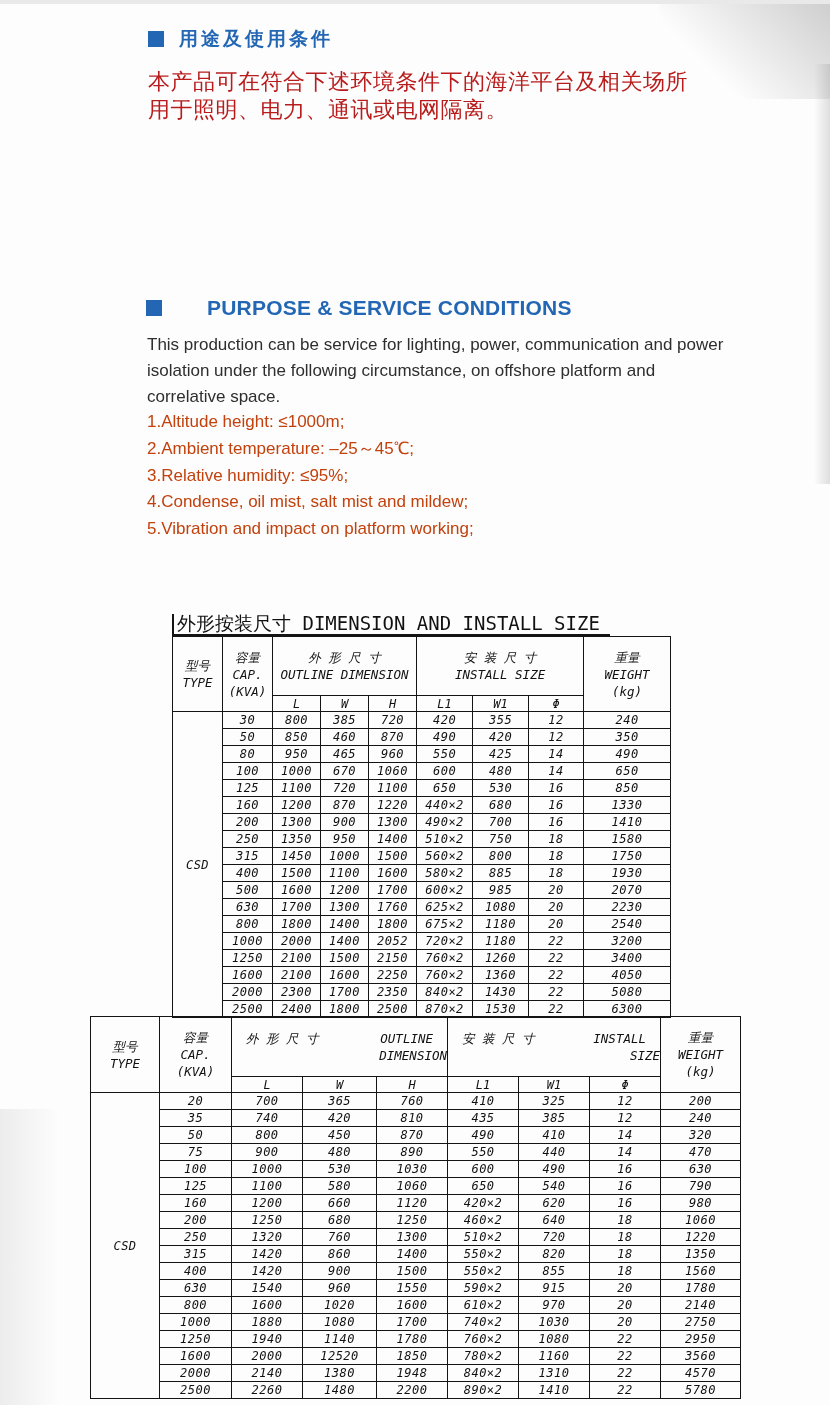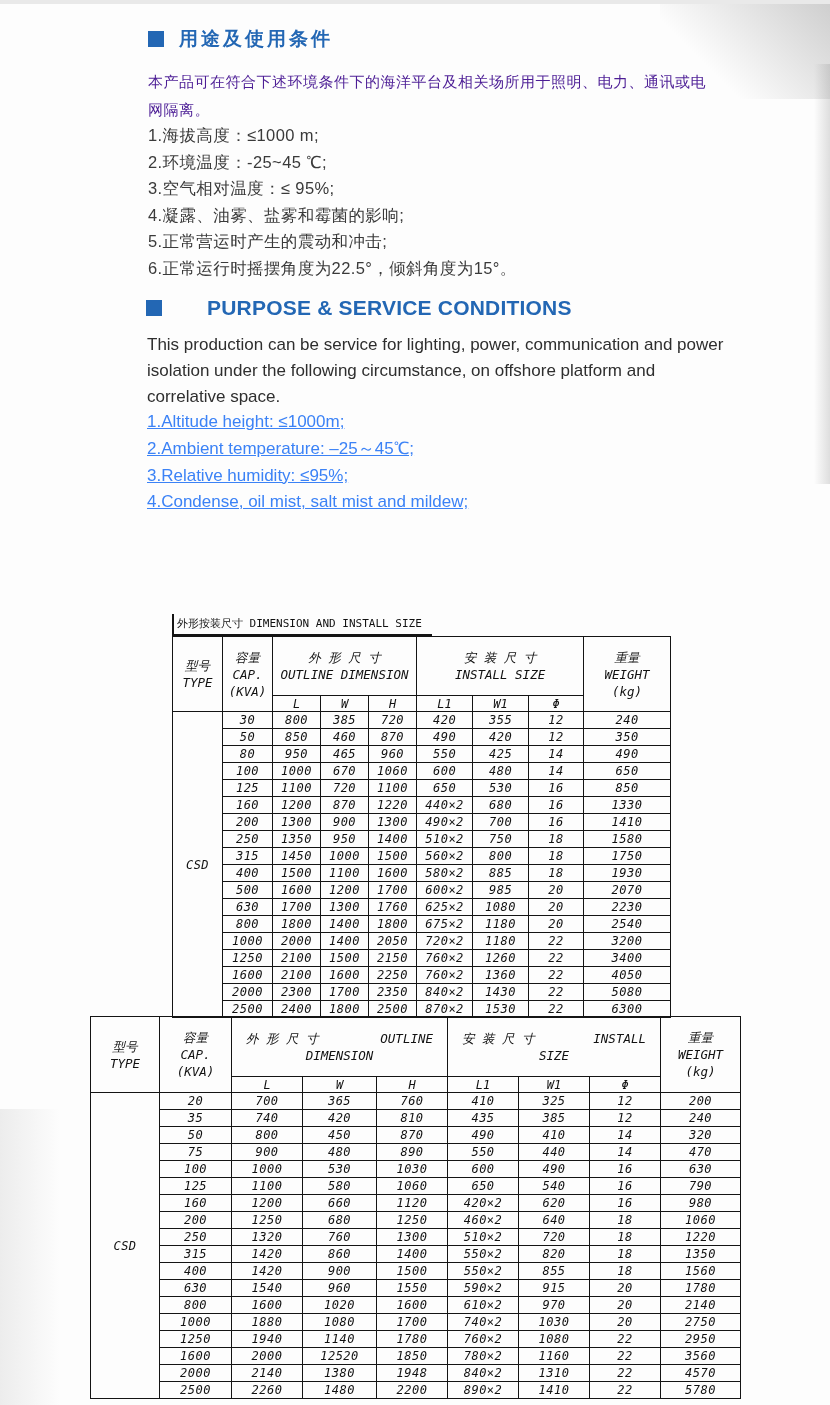--- a/index.html
+++ b/index.html
@@ -13,80 +13,73 @@
   .shade-bl{position:absolute;left:0;bottom:0;width:60px;height:300px;
             background:linear-gradient(to right,rgba(160,160,160,.18),rgba(160,160,160,0));}
   
   .heading{position:absolute;display:flex;align-items:center;gap:15px;}
   .sq{width:16px;height:16px;background:var(--accent,#2367b4);flex:0 0 auto;}
   .cn-heading{left:148px;top:22px;}
   .cn-title{font-size:19px;font-weight:bold;letter-spacing:3px;color:var(--accent,#2367b4);}
   .en-heading{left:146px;top:292px;gap:45px;}
   .en-title{font-size:21px;font-weight:bold;letter-spacing:.2px;color:var(--accent,#2367b4);}
   
-  .cn-intro{position:absolute;left:148px;top:64px;width:558px;font-size:15px;
-            line-height:27.5px;color:#4c1d95;letter-spacing:.5px;}
+  .cn-intro{position:absolute;left:148px;top:64px;width:558px;font-size:22px;
+            line-height:27.5px;color:#b91c1c;letter-spacing:.5px;}
   .cn-items{position:absolute;left:148px;top:118px;font-size:16.5px;line-height:26.5px;
             color:#3a3a3a;letter-spacing:.4px;white-space:nowrap;}
   .en-intro{position:absolute;left:147px;top:328px;width:585px;font-size:17px;
             line-height:26.2px;color:#2e2e2e;}
   .en-items{position:absolute;left:147px;top:405px;font-size:17px;line-height:26.8px;
-            color:#3b82f6;white-space:nowrap;text-decoration:underline;}
+            color:#c2410c;white-space:nowrap;}
   
   .t1{position:absolute;left:172px;top:610px;width:498px;}
   .t2{position:absolute;left:90px;top:1012px;width:650px;}
-  .t1-title{font-family:"DejaVu Sans Mono",monospace;font-size:11px;color:#111;
+  .t1-title{font-family:"DejaVu Sans Mono",monospace;font-size:19px;color:#111;
             border-left:2px solid #141414;border-bottom:2px solid #141414;
             width:fit-content;padding:1px 10px 2px 3px;white-space:nowrap;line-height:17px;}
   table.dim{border-collapse:collapse;width:100%;table-layout:fixed;
             font-family:"DejaVu Sans Mono",monospace;color:#111;font-style:italic;}
   .dim th,.dim td{border:1.5px solid #141414;text-align:center;padding:0;font-weight:normal;}
   .dim thead tr.r1{height:59px;}
   .t2 .dim thead tr.r1{height:60px;}
   .dim thead th{font-size:12.5px;line-height:17px;}
   .dim thead tr.sub{height:16px;}
   .dim thead tr.sub th{font-size:12px;line-height:14px;}
   .dim td{font-size:12px;height:16px;line-height:14px;letter-spacing:.5px;}
   .type-cell{font-size:12.5px;letter-spacing:1px;}
   .pre{white-space:pre-line;}
   .grp2-top{display:flex;justify-content:space-between;padding:0 14px;}
-  .grp2-bot{text-align:center;}
+  .grp2-bot{text-align:right;}
 </style>
 </head>
 <body>
 
 <div class="page">
   <div class="shade-tr"></div>
   <div class="shade-right"></div>
   <div class="shade-bl"></div>
 
   <div class="heading cn-heading">
     <span class="sq"></span>
     <span class="cn-title">用途及使用条件</span>
   </div>
   <div class="cn-intro">本产品可在符合下述环境条件下的海洋平台及相关场所用于照明、电力、通讯或电网隔离。</div>
-  <div class="cn-items">
-    <div>1.海拔高度：≤1000 m;</div>
-    <div>2.环境温度：-25~45 ℃;</div>
-    <div>3.空气相对温度：≤ 95%;</div>
-    <div>4.凝露、油雾、盐雾和霉菌的影响;</div>
-    <div>5.正常营运时产生的震动和冲击;</div>
-    <div>6.正常运行时摇摆角度为22.5°，倾斜角度为15°。</div>
-  </div>
 
   <div class="heading en-heading">
     <span class="sq"></span>
     <span class="en-title">PURPOSE &amp; SERVICE CONDITIONS</span>
   </div>
   <div class="en-intro">This production can be service for lighting, power, communication and power isolation under the following circumstance, on offshore platform and correlative space.</div>
   <div class="en-items">
     <div>1.Altitude height: ≤1000m;</div>
     <div>2.Ambient temperature: –25～45℃;</div>
     <div>3.Relative humidity: ≤95%;</div>
     <div>4.Condense, oil mist, salt mist and mildew;</div>
+    <div>5.Vibration and impact on platform working;</div>
   </div>
 
   <div class="t1">
     <div class="t1-title">外形按装尺寸 DIMENSION AND INSTALL SIZE</div>
     <table class="dim">
       <colgroup>
         <col style="width:50px">
           <col style="width:50px">
           <col style="width:48px">
         <col style="width:48px">
@@ -259,21 +252,21 @@
             <td>1800</td>
             <td>675×2</td>
             <td>1180</td>
             <td>20</td>
             <td>2540</td>
           </tr>
           <tr>
             <td>1000</td>
             <td>2000</td>
             <td>1400</td>
-            <td>2050</td>
+            <td>2052</td>
             <td>720×2</td>
             <td>1180</td>
             <td>22</td>
             <td>3200</td>
           </tr>
           <tr>
             <td>1250</td>
             <td>2100</td>
             <td>1500</td>
             <td>2150</td>

